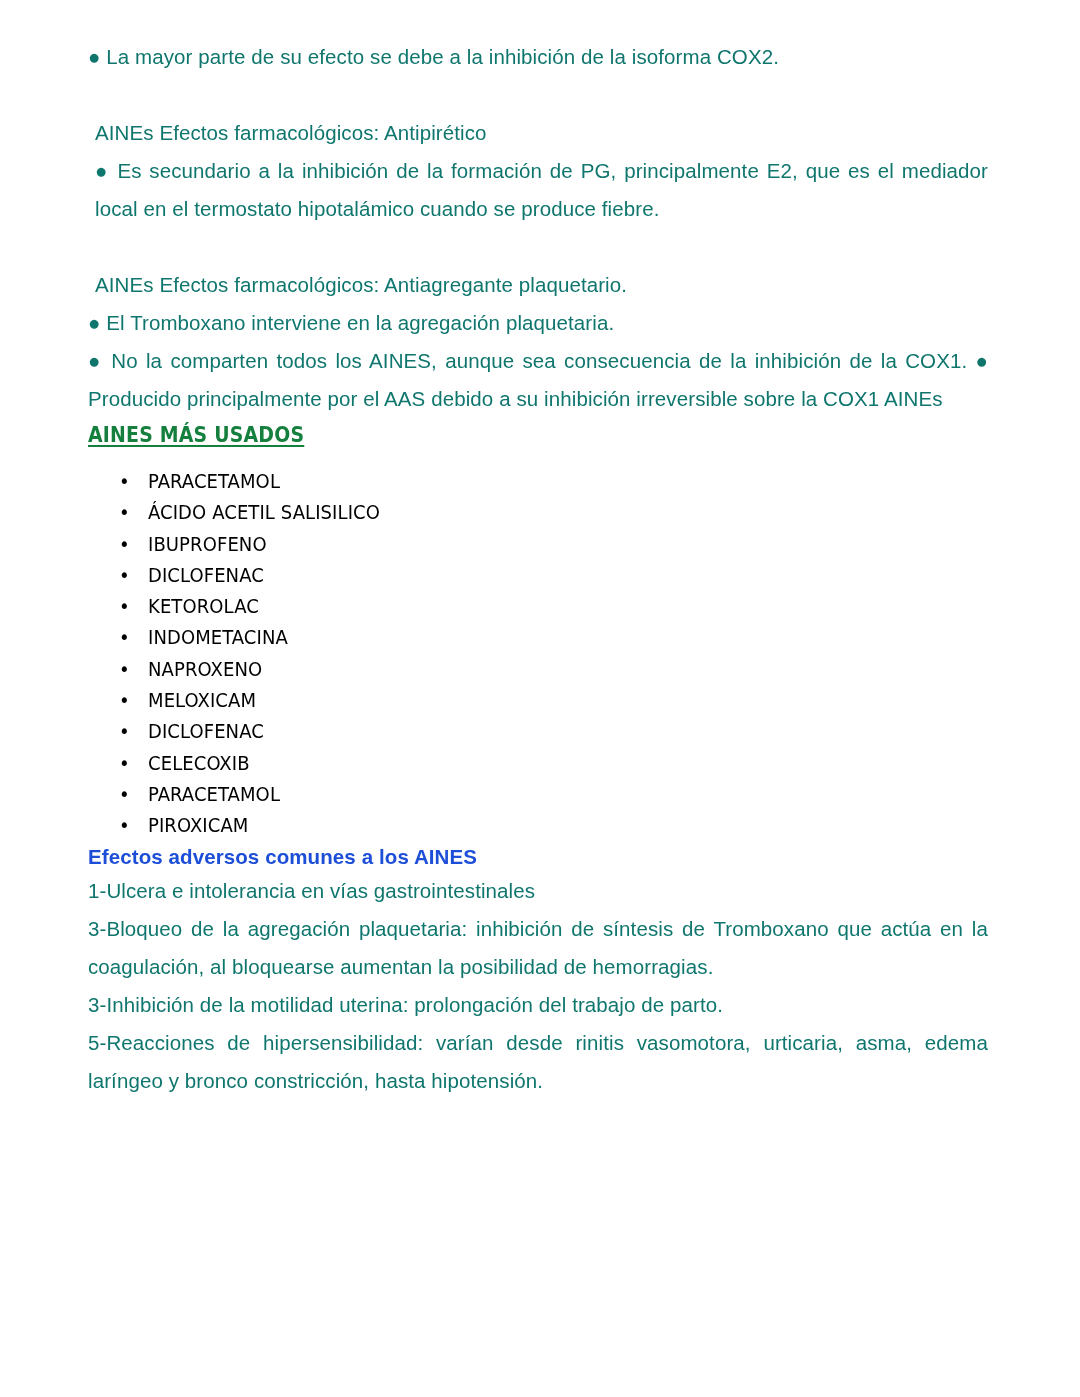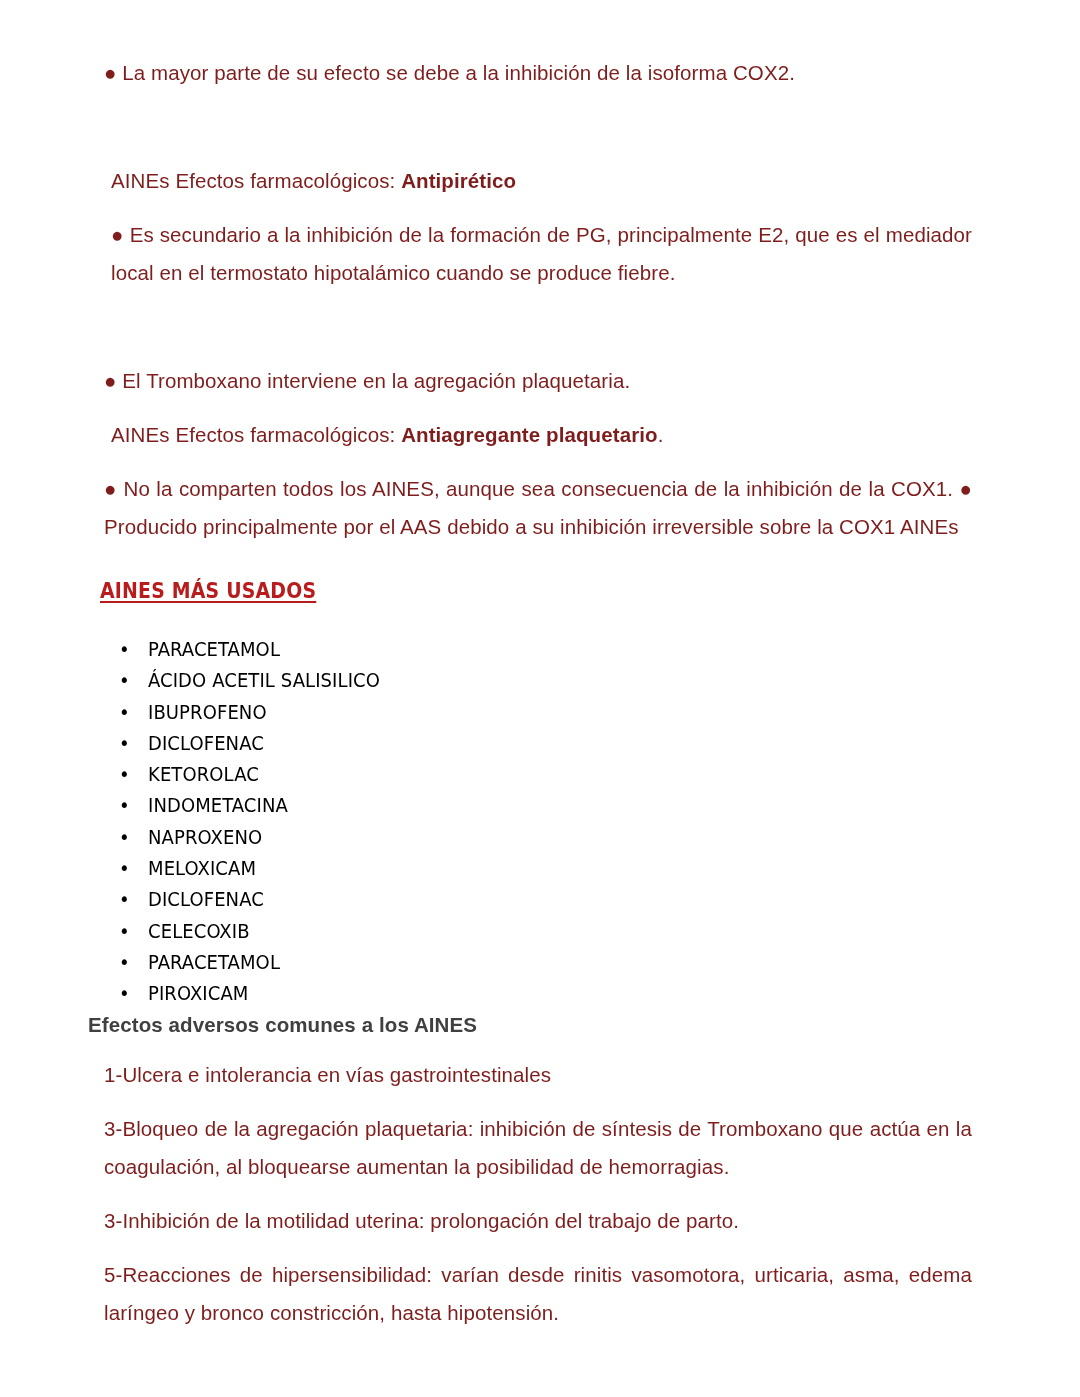--- a/index.html
+++ b/index.html
@@ -28,54 +28,54 @@
     left: 88px;
     top: 38px;
     width: 900px;
   }
 
   
   .para {
     font-family: "Liberation Sans", sans-serif;
     font-size: 20.5px;
     line-height: 38px;
-    color: #7f1d1d;
-    margin: 16px;
+    color: #0f766e;
+    margin: 0;
     text-align: justify;
     text-justify: inter-word;
     letter-spacing: 0.1px;
   }
   .para.noj {
     text-align: left;
   }
   .para .b {
-    font-weight: bold;
+    font-weight: normal;
   }
   .lead {
     
     padding-left: 7px;
   }
   .spacer-line {
     height: 38px;
   }
   .spacer-sm {
     height: 14px;
   }
 
   
   .head-underline {
     font-family: "DejaVu Sans Condensed", "Liberation Sans", sans-serif;
     font-size: 21px;
     font-weight: bold;
     line-height: 34px;
-    color: #b91c1c;
+    color: #15803d;
     text-decoration: underline;
     text-underline-offset: 3px;
     display: inline-block;
-    margin: 12px;
+    margin: 0;
     letter-spacing: 0.2px;
   }
 
   
   .drug-list {
     list-style: none;
     margin: 0;
     padding: 0;
   }
   .drug-list li {
@@ -116,23 +116,23 @@
 
     <div class="spacer-line"></div>
 
     <p class="para noj lead"><span>AINEs Efectos farmacológicos: </span><span class="b">Antipirético</span></p>
 
     <p class="para lead">● Es secundario a la inhibición de la formación de PG, principalmente E2, que es el mediador local en el termostato hipotalámico cuando se produce fiebre.</p>
 
 
     <div class="spacer-line"></div>
 
+    <p class="para noj lead"><span>AINEs Efectos farmacológicos: </span><span class="b">Antiagregante plaquetario</span><span>.</span></p>
+
     <p class="para noj">● El Tromboxano interviene en la agregación plaquetaria.</p>
-
-    <p class="para noj lead"><span>AINEs Efectos farmacológicos: </span><span class="b">Antiagregante plaquetario</span><span>.</span></p>
 
     <p class="para">● No la comparten todos los AINES, aunque sea consecuencia de la inhibición de la COX1. ● Producido principalmente por el AAS debido a su inhibición irreversible sobre la COX1 AINEs</p>
 
 
     <div>
       <span class="head-underline">AINES MÁS USADOS</span>
     </div>
 
     <div class="spacer-sm"></div>
 
@@ -144,21 +144,21 @@
       <li><span class="dot">•</span><span>KETOROLAC</span></li>
       <li><span class="dot">•</span><span>INDOMETACINA</span></li>
       <li><span class="dot">•</span><span>NAPROXENO</span></li>
       <li><span class="dot">•</span><span>MELOXICAM</span></li>
       <li><span class="dot">•</span><span>DICLOFENAC</span></li>
       <li><span class="dot">•</span><span>CELECOXIB</span></li>
       <li><span class="dot">•</span><span>PARACETAMOL</span></li>
       <li><span class="dot">•</span><span>PIROXICAM</span></li>
     </ul>
 
-    <p class="red-head" style="color:#404040;">Efectos adversos comunes a los AINES</p>
+    <p class="red-head" style="color:#1d4ed8;">Efectos adversos comunes a los AINES</p>
 
     <p class="para noj">1-Ulcera e intolerancia en vías gastrointestinales</p>
     <p class="para">3-Bloqueo de la agregación plaquetaria: inhibición de síntesis de Tromboxano que actúa en la coagulación, al bloquearse aumentan la posibilidad de hemorragias.</p>
     <p class="para noj">3-Inhibición de la motilidad uterina: prolongación del trabajo de parto.</p>
     <p class="para">5-Reacciones de hipersensibilidad: varían desde rinitis vasomotora, urticaria, asma, edema laríngeo y bronco constricción, hasta hipotensión.</p>
 
   </div>
 </div>
 
 </body></html>

